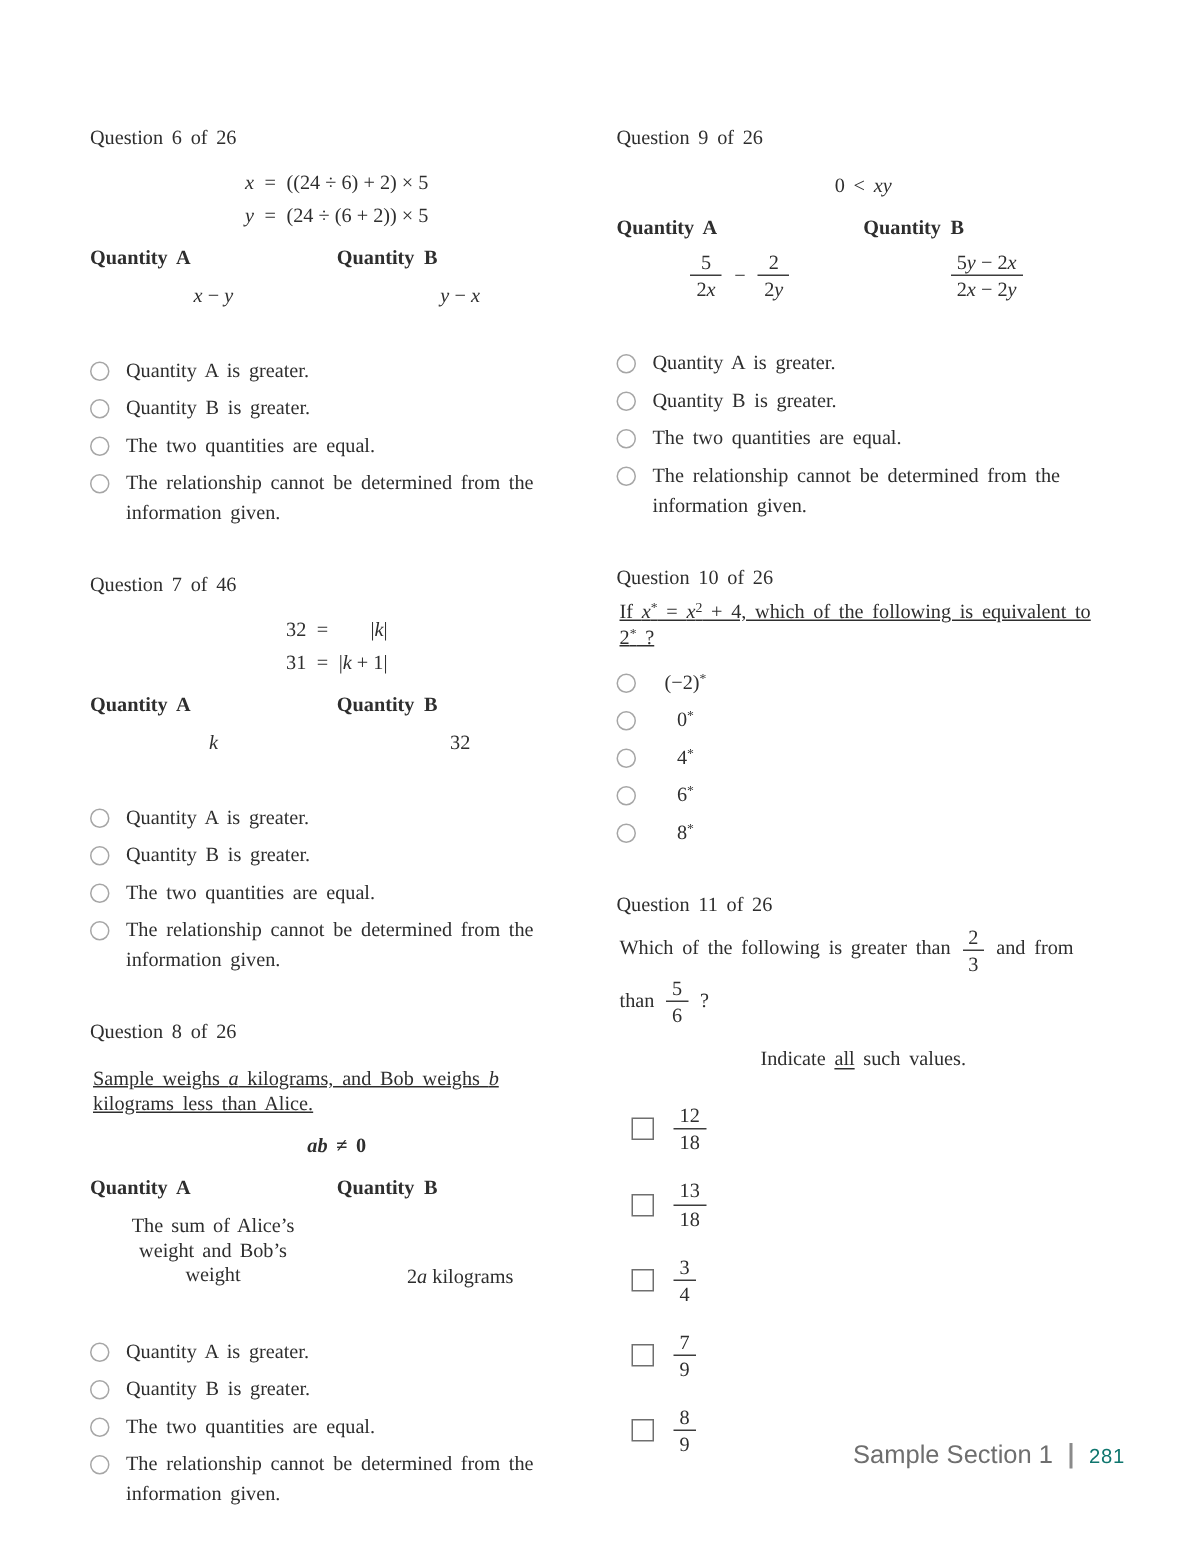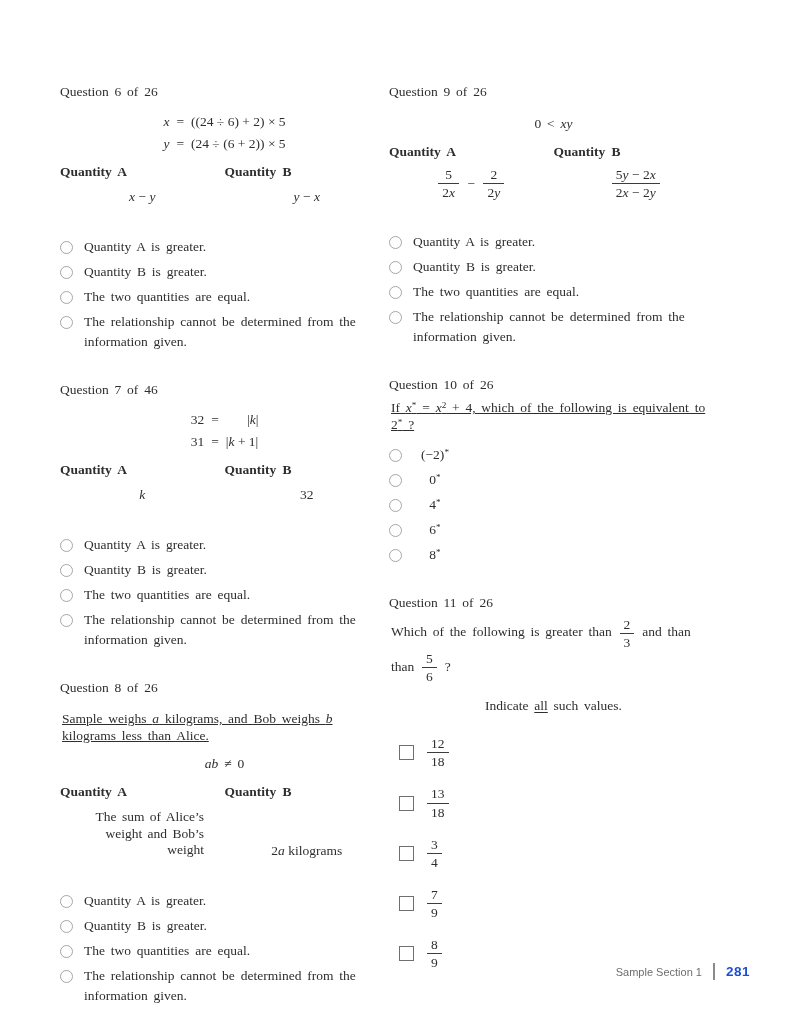--- a/index.html
+++ b/index.html
@@ -5,21 +5,21 @@
   html, body { margin: 0; padding: 0; background: #ffffff; }
   .page {
     position: relative;
     width: 800px; height: 1036px;
     background: #ffffff;
     font-family: "Liberation Serif", serif;
     color: #2e2e2e;
     font-size: 13.5px;
     overflow: hidden;
   }
-  .cols { display: flex; padding: 84px 60px 0 60px; }
+  .cols { display: flex; padding: 84px 60px 0 60px; gap: 22px; }
   .col { width: 329px; flex: none; }
 
   .question { margin-bottom: 30px; }
   .q-title { font-size: 13.5px; word-spacing: 0.18em; margin-bottom: 14px; }
 
   .q-text { line-height: 17px; word-spacing: 0.18em; margin: 0 0 4px 2px; text-decoration: underline; }
 
   .center-line { text-align: center; word-spacing: 0.18em; }
   .eq-center { text-align: center; margin: 14px 0 12px 0; }
   .align-eq {
@@ -28,21 +28,21 @@
     column-gap: 7px;
     row-gap: 6px;
     align-items: baseline;
   }
   .align-eq .lhs { text-align: right; }
   .align-eq .rhs { text-align: right; }
 
   .qtable { display: grid; grid-template-columns: 1fr 1fr; row-gap: 9px; margin: 12px 0 18px 0; }
   .qhead { font-weight: bold; word-spacing: 0.22em; }
   .qval  { text-align: center; align-self: end; }
-  .qa8 { text-align: right; width: 124px; margin-left: 20px; line-height: 16.5px; word-spacing: 0.15em; }
+  .qa8 { text-align: center; width: 124px; margin-left: 20px; line-height: 16.5px; word-spacing: 0.15em; }
   .qb8 { text-align: center; }
 
   .options { margin-top: 32px; }
   .option { display: flex; gap: 11px; margin-bottom: 5px; line-height: 20px; cursor: default; }
   .radio {
     flex: none; width: 11px; height: 11px;
     border: 1px solid #a6a6a6; border-radius: 50%;
     background: #fff; margin-top: 4px;
   }
   .opt-text { word-spacing: 0.18em; max-width: 298px; }
@@ -62,23 +62,23 @@
   .indicate { text-align: center; word-spacing: 0.18em; margin: 14px 0 22px 0; }
 
   .check-row { display: flex; align-items: center; gap: 13px; margin: 0 0 17px 10px; cursor: default; }
   .checkbox { flex: none; width: 13px; height: 13px; border: 1.5px solid #6f6f6f; background: #fff; }
 
   .footer {
     position: absolute; right: 50px; bottom: 56px;
     display: flex; align-items: center; gap: 11px;
     font-family: "Liberation Sans", sans-serif;
   }
-  .f-label { color: #6e6e6e; font-size: 11px; }
+  .f-label { color: #6e6e6e; font-size: 17px; }
   .f-bar { width: 2px; height: 17px; background: #8a8a8a; }
-  .f-num { color: #1d4ed8; font-weight: bold; font-size: 13.5px; letter-spacing: 0.5px; }
+  .f-num { color: #0f766e; font-weight: normal; font-size: 13.5px; letter-spacing: 0.5px; }
 </style>
 </head>
 <body>
 
 <div class="page">
   <div class="cols">
 
     <div class="col">
 
       <section class="question">
@@ -156,21 +156,21 @@
           </label>
         </div>
       </section>
 
       <section class="question">
         <div class="q-title">Question 8 of 26</div>
         <div class="q-text">
           <div><span>Sample weighs </span><span class="seg-i">a</span><span> kilograms, and Bob weighs </span><span class="seg-i">b</span></div>
           <div><span>kilograms less than Alice.</span></div>
         </div>
-        <div class="center-line" style="margin:12px 0 10px 0;"><span class="seg-i">ab</span><span> ≠ 0</span></div>
+        <div class="center-line" style="margin:12px 0 10px 0;font-weight:bold;"><span class="seg-i">ab</span><span> ≠ 0</span></div>
         <div class="qtable">
           <div class="qhead">Quantity A</div>
           <div class="qhead">Quantity B</div>
           <div class="qval qa8">The sum of Alice’s weight and Bob’s weight</div>
           <div class="qval qb8"><span>2</span><span class="seg-i">a</span><span> kilograms</span></div>
         </div>
         <div class="options">
           <label class="option">
             <span class="radio"></span>
             <span class="opt-text">Quantity A is greater.</span>
@@ -268,21 +268,21 @@
       </section>
 
       <section class="question">
         <div class="q-title" style="margin-bottom:4px;">Question 11 of 26</div>
         <div class="frac-line">
           <span>Which of the following is greater than</span>
           <span class="frac">
             <span class="fnum">2</span>
             <span class="fden">3</span>
           </span>
-          <span>and than</span>
+          <span>and from</span>
         </div>
         <div class="frac-line">
           <span>than</span>
           <span class="frac">
             <span class="fnum">5</span>
             <span class="fden">6</span>
           </span>
           <span>?</span>
         </div>
         <div class="indicate"><span>Indicate </span><span class="seg-u">all</span><span> such values.</span></div>

